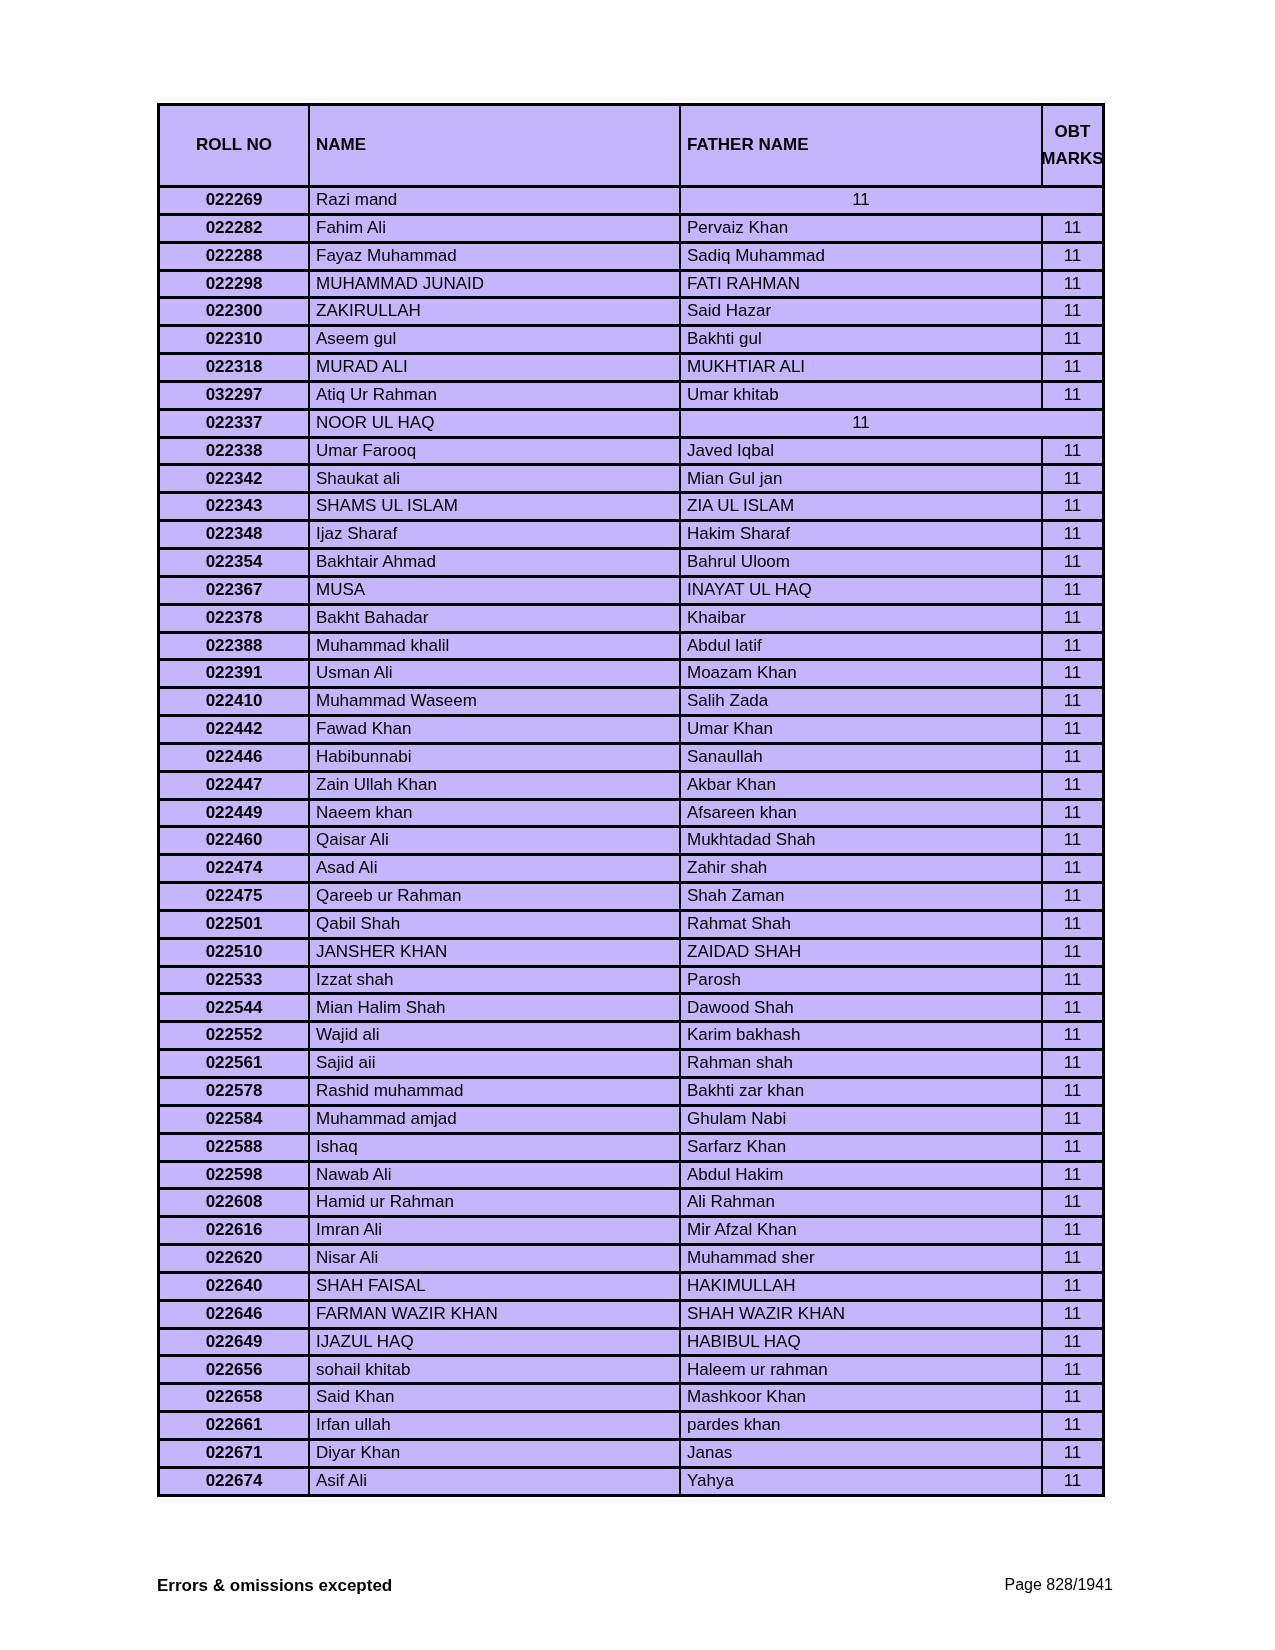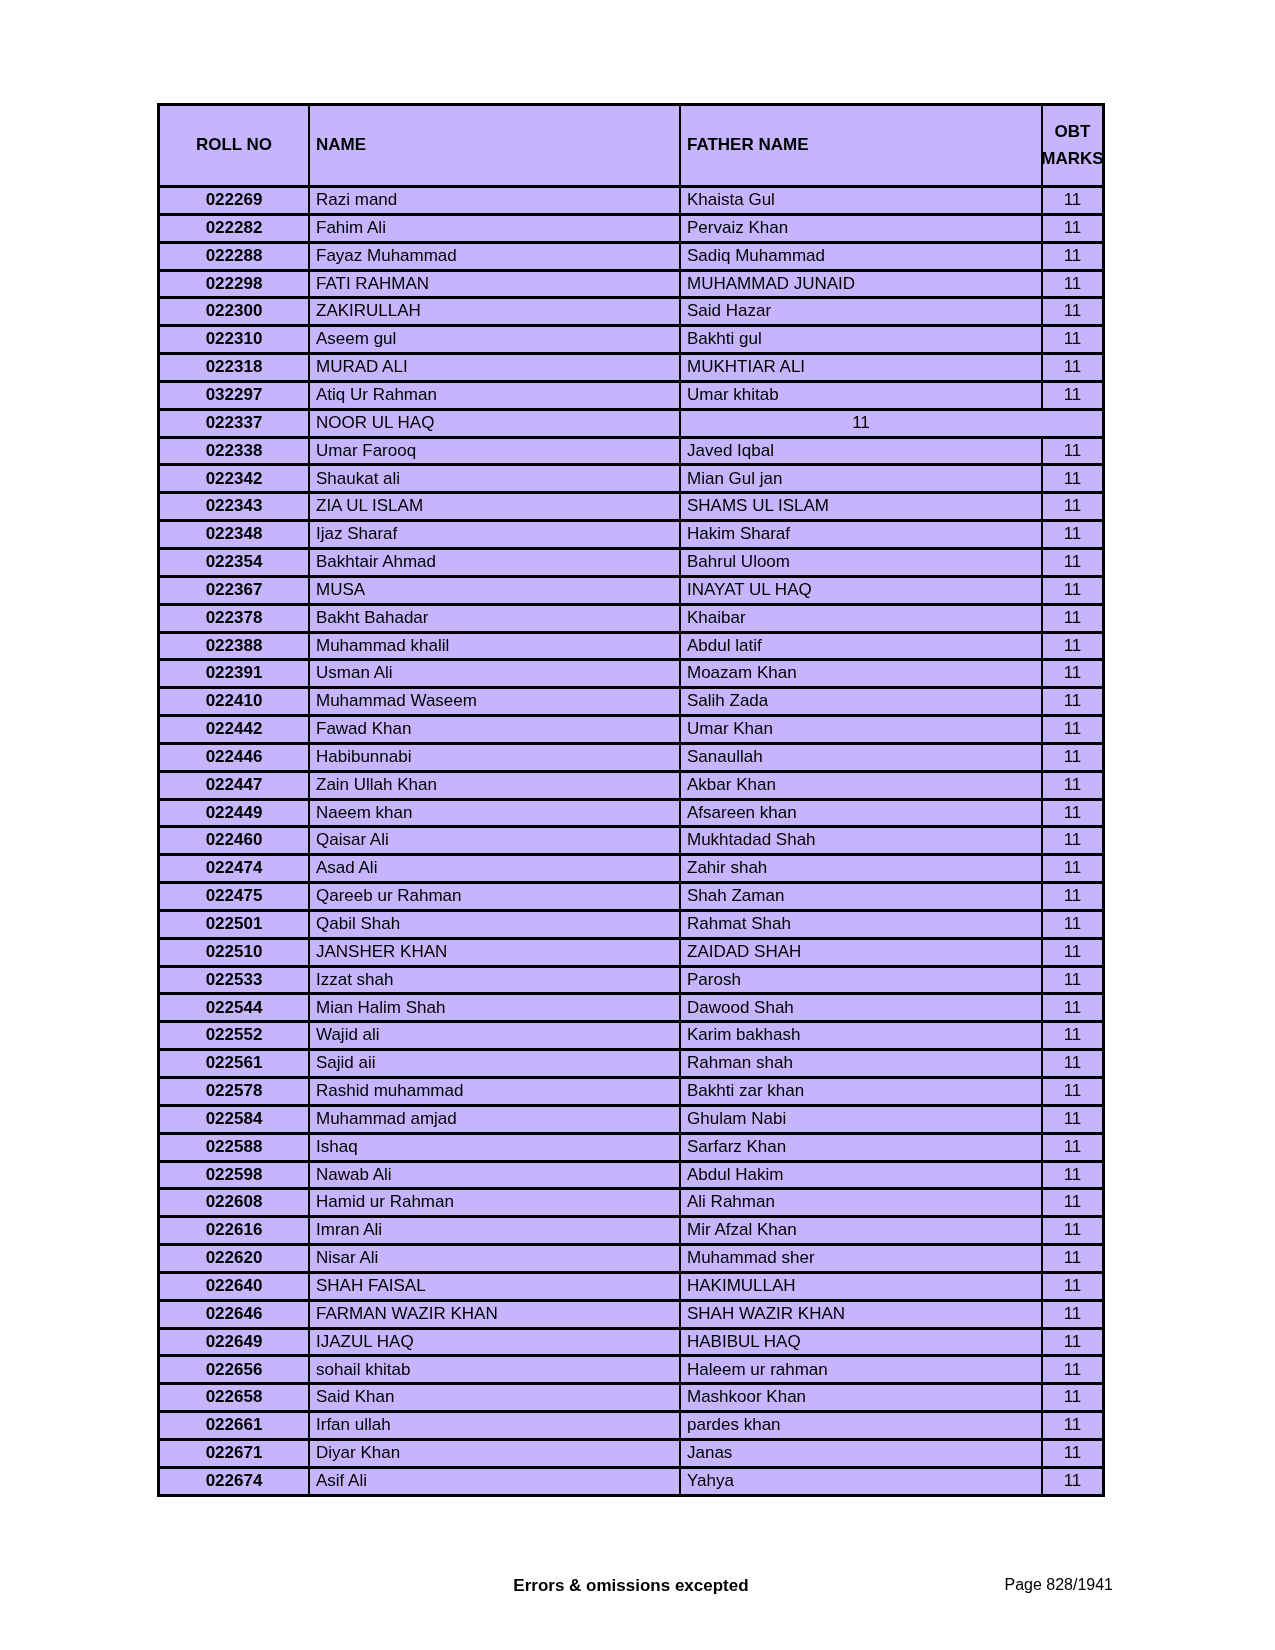--- a/index.html
+++ b/index.html
@@ -68,21 +68,20 @@
     position: absolute;
     left: 157px;
     top: 1576px;
     width: 948px;
     height: 26px;
   }
   .footer .note {
     position: absolute;
     left: 0;
     right: 0;
-    text-align: center;
     font-weight: bold;
     font-size: 17px;
   }
   .footer .pageno {
     position: absolute;
     right: -8px;
     font-size: 16px;
   }
 </style>
 </head>
@@ -92,39 +91,38 @@
   <div class="row header-row">
     <div class="h roll">ROLL NO</div>
     <div class="h name">NAME</div>
     <div class="h father">FATHER NAME</div>
     <div class="h marks">OBT MARKS</div>
   </div>
 
 <div class="row r">
       <div class="c roll">022269</div>
       <div class="c name">Razi mand</div>
-      <div class="c father">Khaista Gul</div>
       <div class="c marks">11</div>
     </div>
     <div class="row r">
       <div class="c roll">022282</div>
       <div class="c name">Fahim Ali</div>
       <div class="c father">Pervaiz Khan</div>
       <div class="c marks">11</div>
     </div>
     <div class="row r">
       <div class="c roll">022288</div>
       <div class="c name">Fayaz Muhammad</div>
       <div class="c father">Sadiq Muhammad</div>
       <div class="c marks">11</div>
     </div>
     <div class="row r">
       <div class="c roll">022298</div>
+      <div class="c name">MUHAMMAD JUNAID</div>
       <div class="c father">FATI RAHMAN</div>
-      <div class="c name">MUHAMMAD JUNAID</div>
       <div class="c marks">11</div>
     </div>
     <div class="row r">
       <div class="c roll">022300</div>
       <div class="c name">ZAKIRULLAH</div>
       <div class="c father">Said Hazar</div>
       <div class="c marks">11</div>
     </div>
     <div class="row r">
       <div class="c roll">022310</div>
@@ -156,22 +154,22 @@
       <div class="c marks">11</div>
     </div>
     <div class="row r">
       <div class="c roll">022342</div>
       <div class="c name">Shaukat ali</div>
       <div class="c father">Mian Gul jan</div>
       <div class="c marks">11</div>
     </div>
     <div class="row r">
       <div class="c roll">022343</div>
+      <div class="c father">SHAMS UL ISLAM</div>
       <div class="c name">ZIA UL ISLAM</div>
-      <div class="c father">SHAMS UL ISLAM</div>
       <div class="c marks">11</div>
     </div>
     <div class="row r">
       <div class="c roll">022348</div>
       <div class="c name">Ijaz Sharaf</div>
       <div class="c father">Hakim Sharaf</div>
       <div class="c marks">11</div>
     </div>
     <div class="row r">
       <div class="c roll">022354</div>

